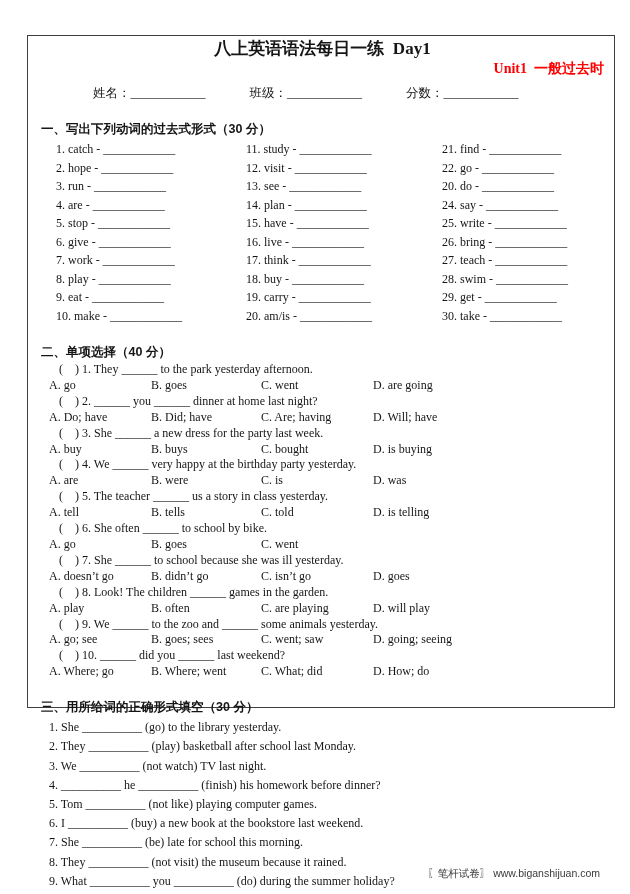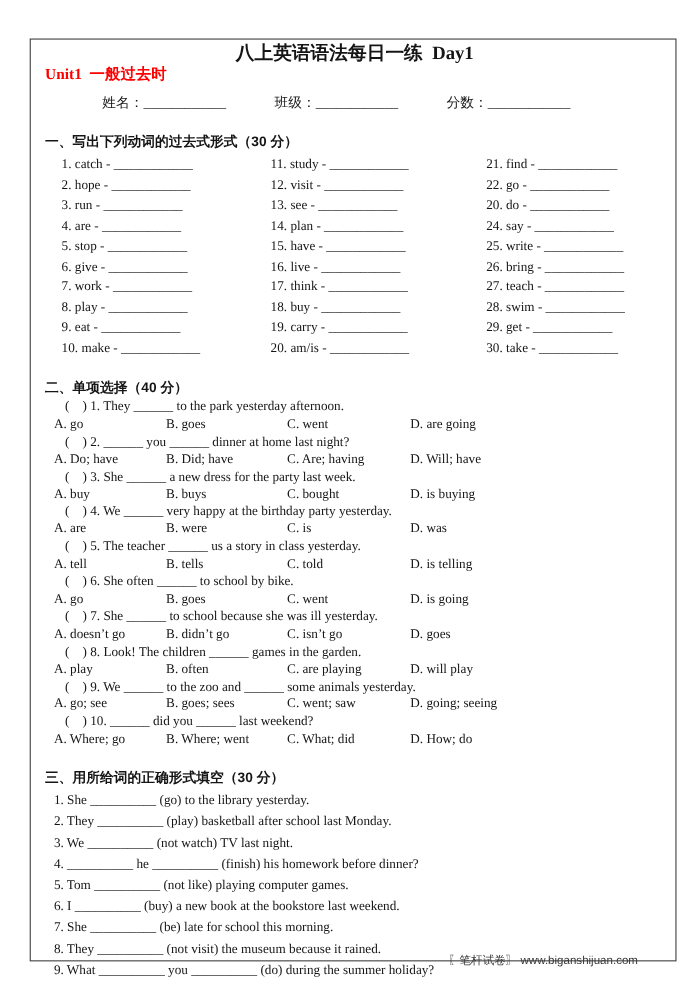--- a/index.html
+++ b/index.html
@@ -2,30 +2,30 @@
 <html><head>
 <meta charset="utf-8">
 <style>
   html,body{margin:0;padding:0;}
   body{
     width:630px;height:894px;background:#ffffff;position:relative;
     font-family:"Liberation Serif","DejaVu Serif",serif;
     color:#151515;overflow:hidden;
   }
   .sheet{
-    position:absolute;left:27px;top:35px;width:588px;height:839px;
+    position:absolute;left:27px;top:35px;width:588px;height:673px;
     border:1.5px solid #3f3f3f;box-sizing:border-box;
     padding:2px 10px 0 13px;background:#ffffff;
   }
   .title{
     font-size:17px;line-height:22px;font-weight:bold;text-align:center;
     margin:0;white-space:pre-wrap;
   }
   .subtitle{
-    font-size:14px;line-height:18px;font-weight:bold;text-align:left;
+    font-size:14px;line-height:18px;font-weight:bold;text-align:right;
     margin:0;color:#ff0000;white-space:pre-wrap;
   }
   .info-row{
     display:flex;margin:6px 0 0 52px;font-size:12.5px;line-height:18px;
   }
   .info-field{margin-right:44px;white-space:nowrap;}
   .blank{letter-spacing:0;}
   .sec-heading{
     font-size:12.5px;font-weight:bold;line-height:18px;margin:18px 0 0 0;
     font-family:"Liberation Sans","DejaVu Sans","Liberation Serif",serif;
@@ -39,21 +39,21 @@
   .mc-block{margin-top:1px;font-size:12px;}
   .mc-stem{line-height:15.9px;margin-left:18px;white-space:pre-wrap;}
   .mc-opts{
     display:grid;grid-template-columns:102px 110px 112px 1fr;
     line-height:15.9px;margin-left:8px;
   }
   .mc-opt{white-space:nowrap;}
   .fill-block{margin-top:2px;font-size:12px;}
   .fill-item{line-height:19.2px;margin-left:8px;white-space:pre-wrap;}
   .footer{
-    position:absolute;right:50px;top:866px;font-size:10.5px;color:#3a3a3a;
+    position:absolute;right:30px;top:866px;font-size:10.5px;color:#3a3a3a;
     font-family:"Liberation Sans","DejaVu Sans",sans-serif;line-height:14px;
   }
 </style>
 </head>
 <body>
 
 <div class="sheet">
 
   <h1 class="title">八上英语语法每日一练  Day1</h1>
   <h2 class="subtitle">Unit1  一般过去时</h2>
@@ -133,21 +133,20 @@
         <span class="mc-opt">A. tell</span>
         <span class="mc-opt">B. tells</span>
         <span class="mc-opt">C. told</span>
         <span class="mc-opt">D. is telling</span>
       </div>
       <div class="mc-stem">(    ) 6. She often ______ to school by bike.</div>
       <div class="mc-opts">
         <span class="mc-opt">A. go</span>
         <span class="mc-opt">B. goes</span>
         <span class="mc-opt">C. went</span>
-        <span class="mc-opt">D. is going</span>
       </div>
       <div class="mc-stem">(    ) 7. She ______ to school because she was ill yesterday.</div>
       <div class="mc-opts">
         <span class="mc-opt">A. doesn’t go</span>
         <span class="mc-opt">B. didn’t go</span>
         <span class="mc-opt">C. isn’t go</span>
         <span class="mc-opt">D. goes</span>
       </div>
       <div class="mc-stem">(    ) 8. Look! The children ______ games in the garden.</div>
       <div class="mc-opts">

